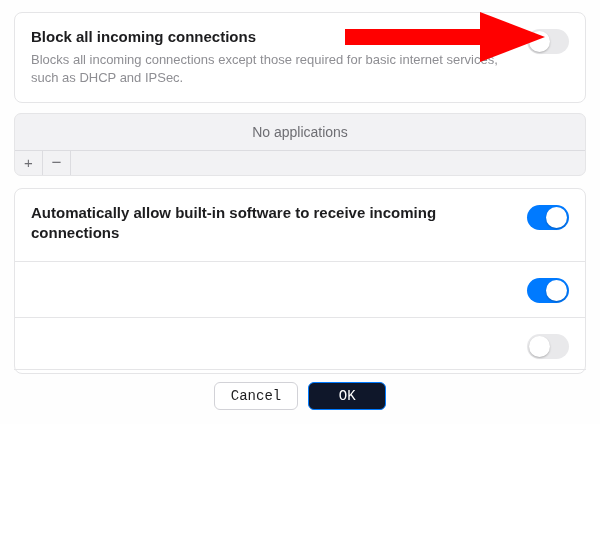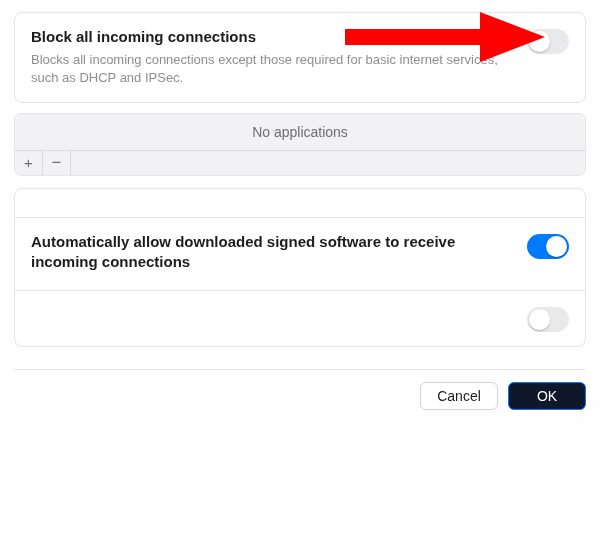--- a/index.html
+++ b/index.html
@@ -111,21 +111,22 @@
   
   .footer {
     position: absolute;
     right: 14px;
     bottom: 14px;
     display: flex;
     gap: 10px;
     padding-top: 12px;
     border-top: 1px solid #e5e5e7;
     left: 14px;
-    justify-content: flex-end;
+    justify-content: center;
+    font-family: Liberation Mono, monospace;
   }
   .btn {
     min-width: 78px;
     padding: 5px 16px;
     font-size: 14px;
     border-radius: 6px;
     text-align: center;
     cursor: pointer;
     user-select: none;
   }
@@ -169,26 +170,33 @@
   <div class="apps-section">
     <div class="apps-header">No applications</div>
     <div class="apps-toolbar">
       <div class="apps-btn">+</div>
       <div class="apps-btn minus">−</div>
     </div>
   </div>
 
   <div class="section">
 
+    <div class="option-row">
+      <div class="option-text">
+        <div class="option-title">Automatically allow built-in software to receive incoming connections</div>
+      </div>
+      <div class="switch on">
+          <div class="knob"></div>
+        </div>
+    </div>
 
     <div class="divider"></div>
 
     <div class="option-row">
       <div class="option-text">
-        <div class="option-title">Automatically allow downloaded signed software to receive incoming connections</div>
       </div>
       <div class="switch on">
           <div class="knob"></div>
         </div>
     </div>
 
     <div class="divider"></div>
 
     <div class="option-row">
       <div class="option-text">

